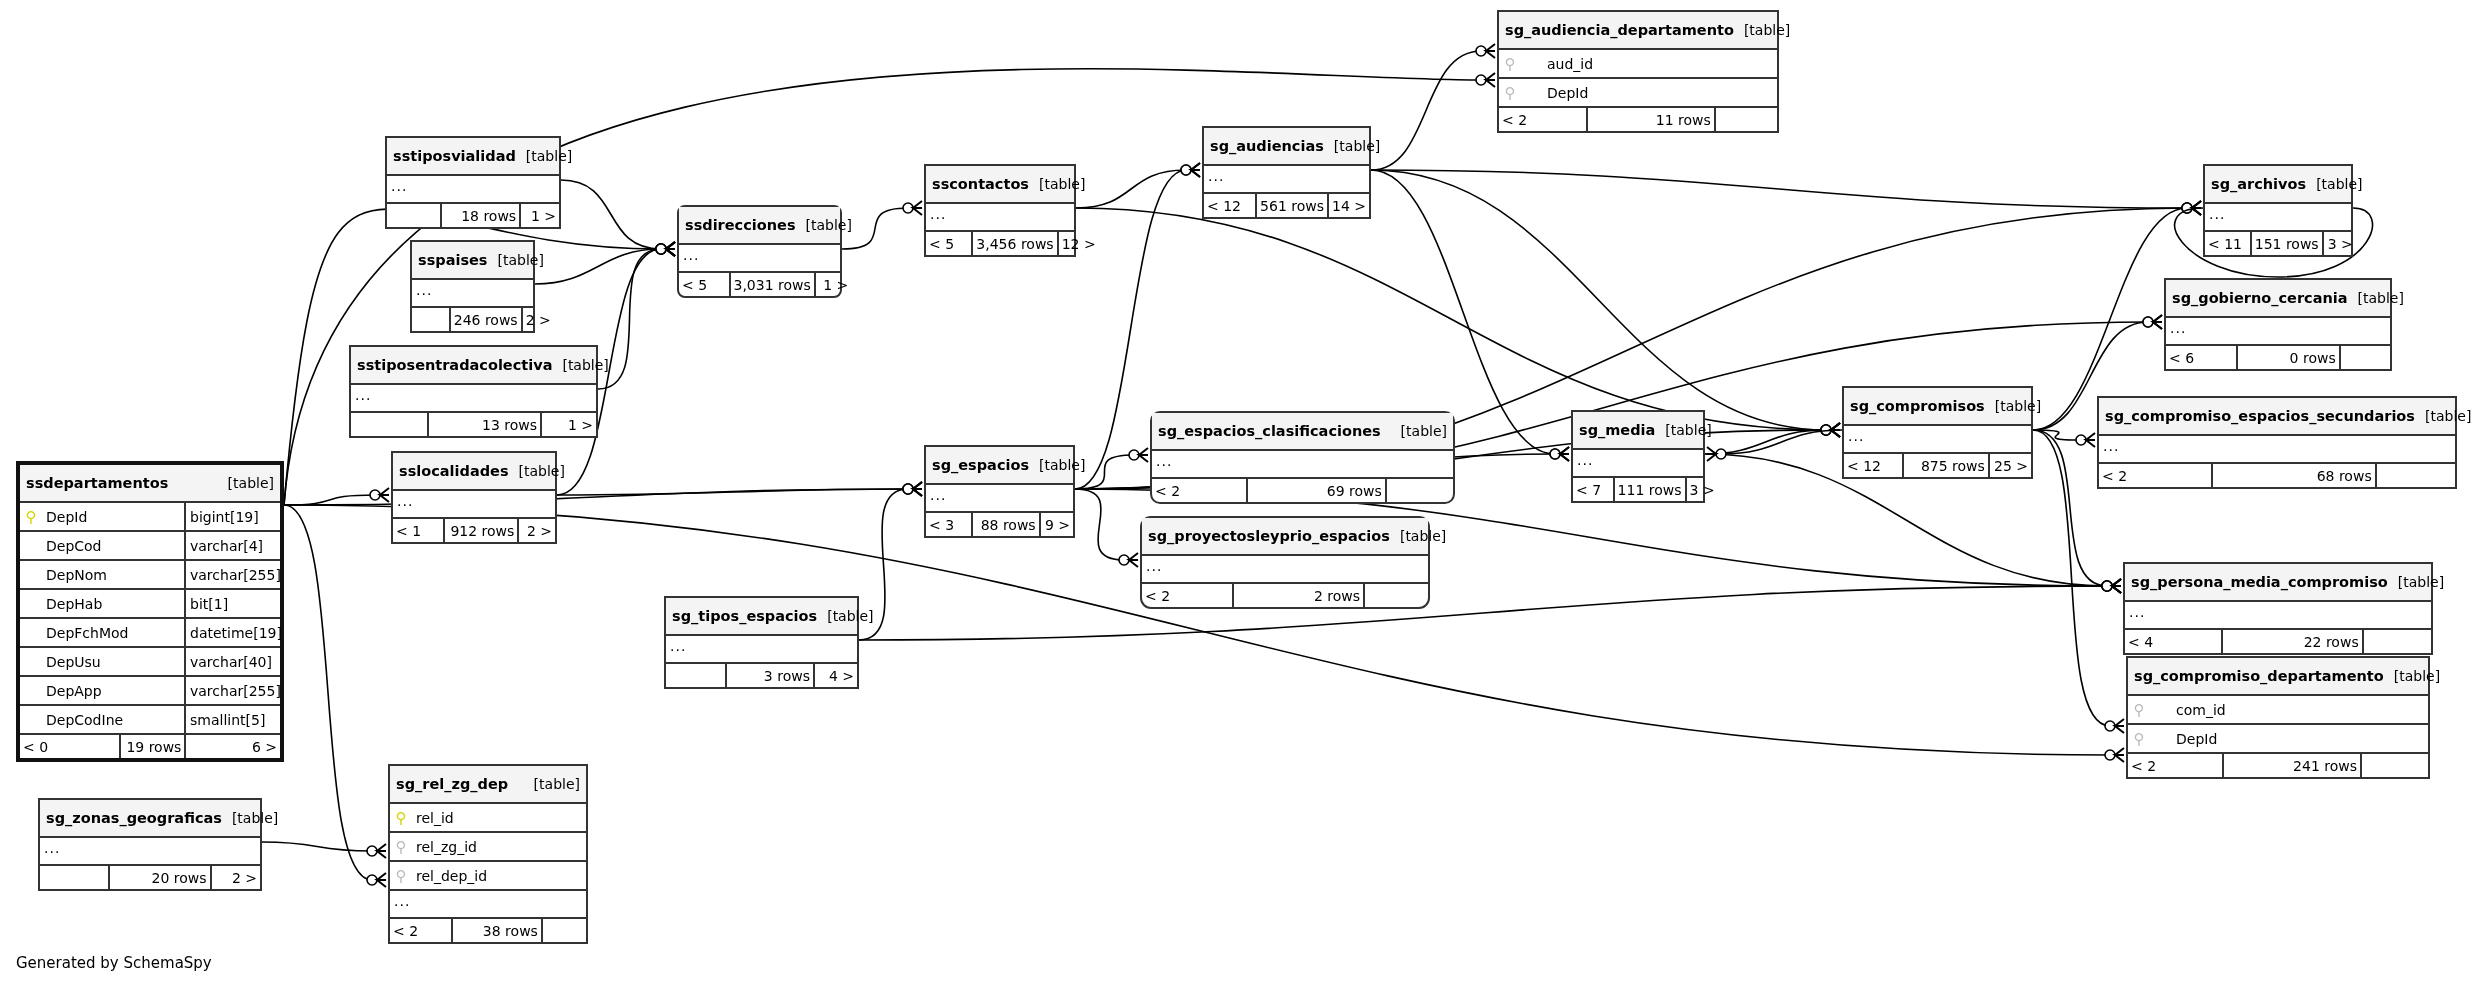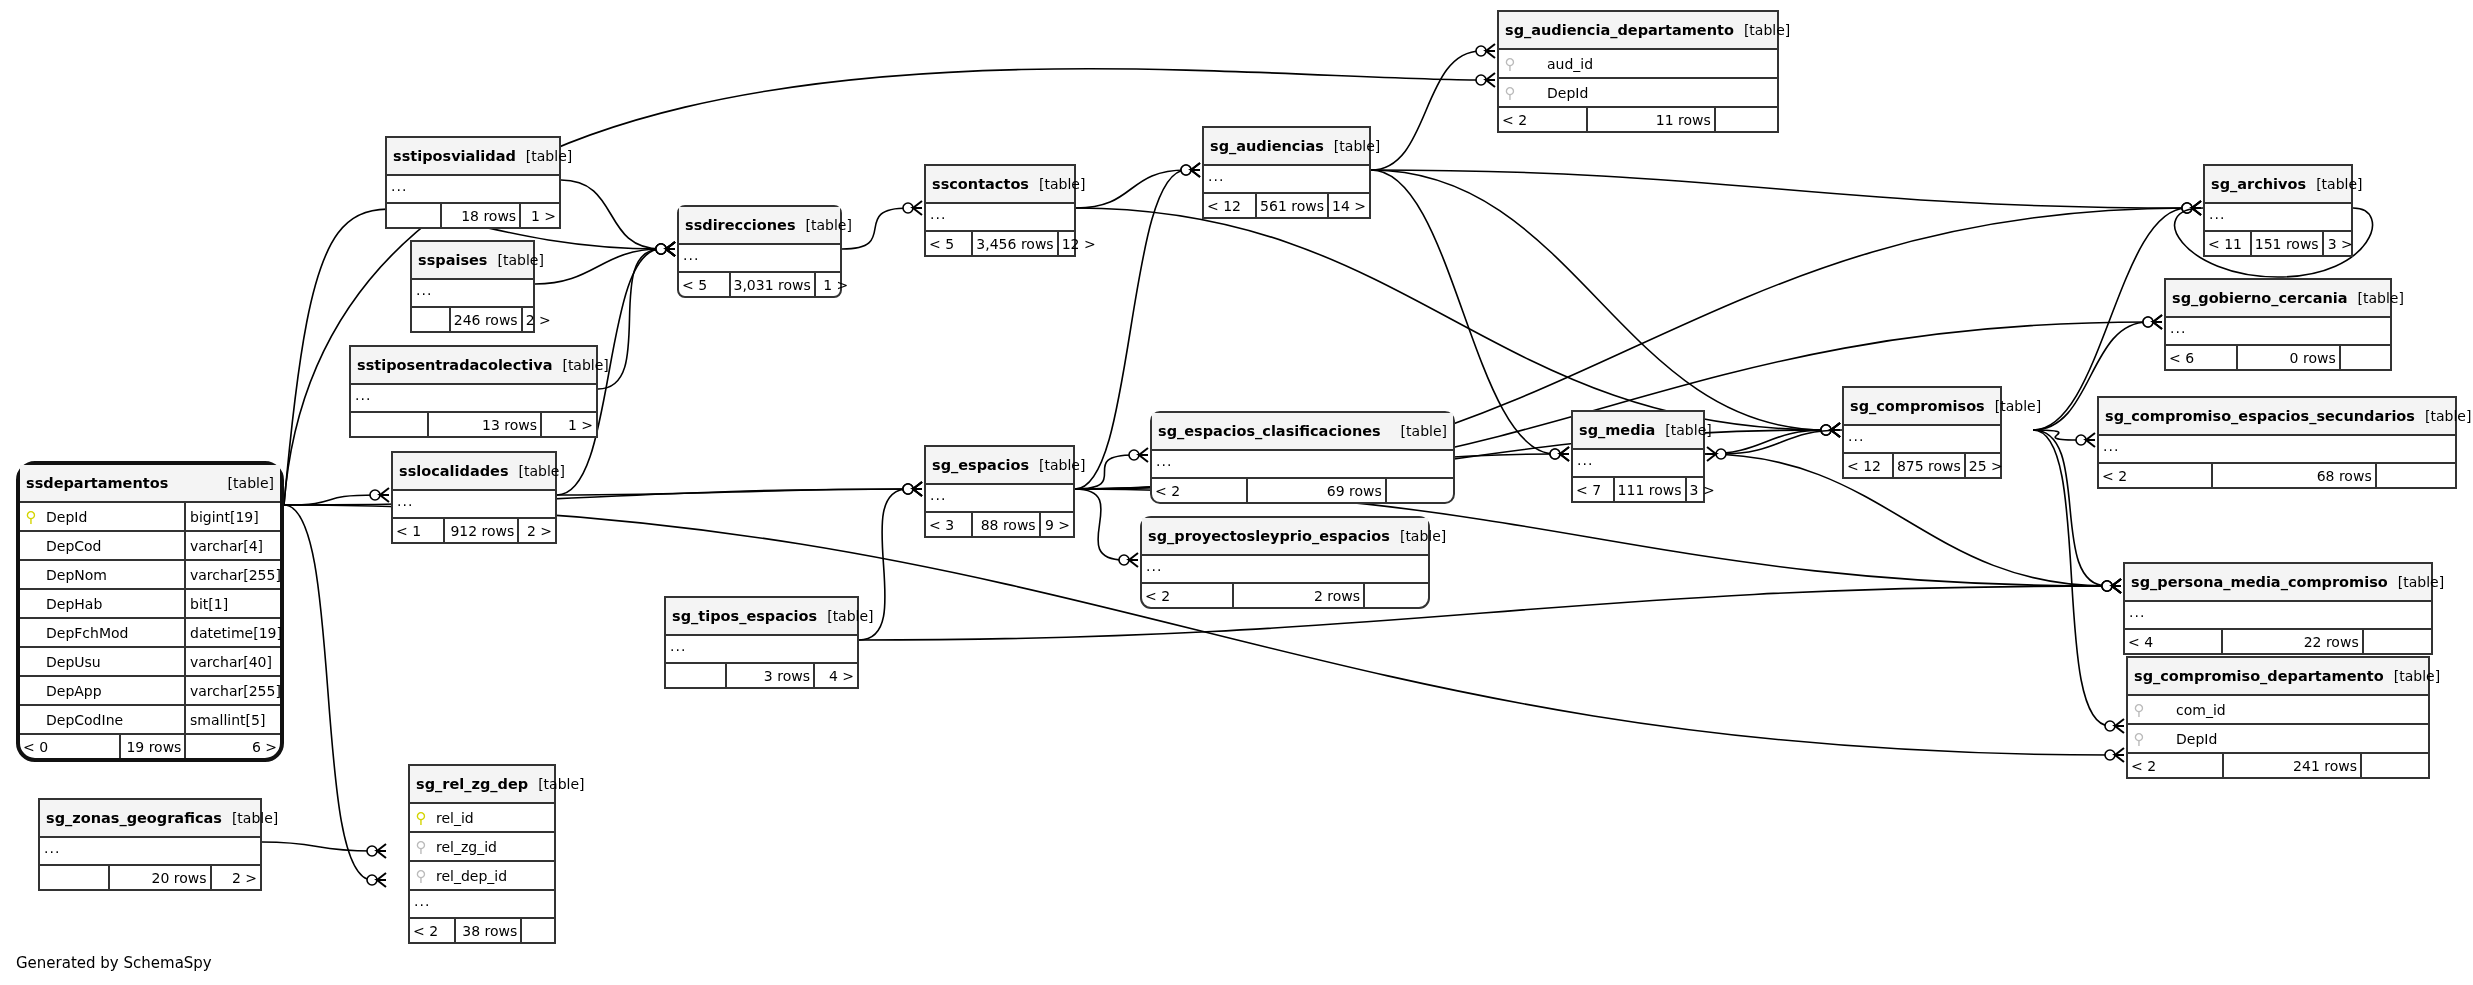--- a/index.html
+++ b/index.html
@@ -141,21 +141,21 @@
     <path d="M1842,430 C1782,430 1781,454 1721,454"></path>
     <circle cx="1721" cy="454" r="5"></circle>
     <polyline points="1707,447 1716,454 1707,461 1716,454 1707,454"></polyline>
     <path d="M2353,208 C2393,208 2373,277 2278,277 S2143,208 2203,208"></path>
     <path d="M262,842 C322,842 312,851 372,851"></path>
     <circle cx="372" cy="851" r="5"></circle>
     <polyline points="386,844 377,851 386,858 377,851 386,851"></polyline>
   </svg>
 
 <div id="tables">
-    <div class="tbl focus" style="left: 16px; top: 461px; width: 268px; border-radius: 19px;">
+    <div class="tbl focus" style="left: 16px; top: 461px; width: 268px;">
       <div class="hdr">
         <span class="nm">ssdepartamentos</span>
         <span class="ty">[table]</span>
       </div>
       <div class="row">
         <span class="key pk">⚲</span>
         <span class="cn">DepId</span>
         <span class="ct">bigint[19]</span>
       </div>
       <div class="row">
@@ -355,21 +355,21 @@
         <span class="nm">sg_media</span>
         <span class="ty">[table]</span>
       </div>
       <div class="dots">...</div>
       <div class="ftr">
         <span class="fl">&lt; 7</span>
         <span class="fm">111 rows</span>
         <span class="fr">3 &gt;</span>
       </div>
     </div>
-    <div class="tbl" style="left: 1842px; top: 386px; width: 160px;">
+    <div class="tbl" style="left: 1842px; top: 386px; width: 191px;">
       <div class="hdr">
         <span class="nm">sg_compromisos</span>
         <span class="ty">[table]</span>
       </div>
       <div class="dots">...</div>
       <div class="ftr">
         <span class="fl">&lt; 12</span>
         <span class="fm">875 rows</span>
         <span class="fr">25 &gt;</span>
       </div>
@@ -446,21 +446,21 @@
         <span class="nm">sg_zonas_geograficas</span>
         <span class="ty">[table]</span>
       </div>
       <div class="dots">...</div>
       <div class="ftr">
         <span class="fl"></span>
         <span class="fm">20 rows</span>
         <span class="fr">2 &gt;</span>
       </div>
     </div>
-    <div class="tbl" style="left: 388px; top: 764px; width: 148px; margin-left: 20px;">
+    <div class="tbl" style="left: 388px; top: 764px; width: 200px;">
       <div class="hdr">
         <span class="nm">sg_rel_zg_dep</span>
         <span class="ty">[table]</span>
       </div>
       <div class="row">
         <span class="key pk">⚲</span>
         <span class="cn">rel_id</span>
       </div>
       <div class="row">
         <span class="key fk">⚲</span>

